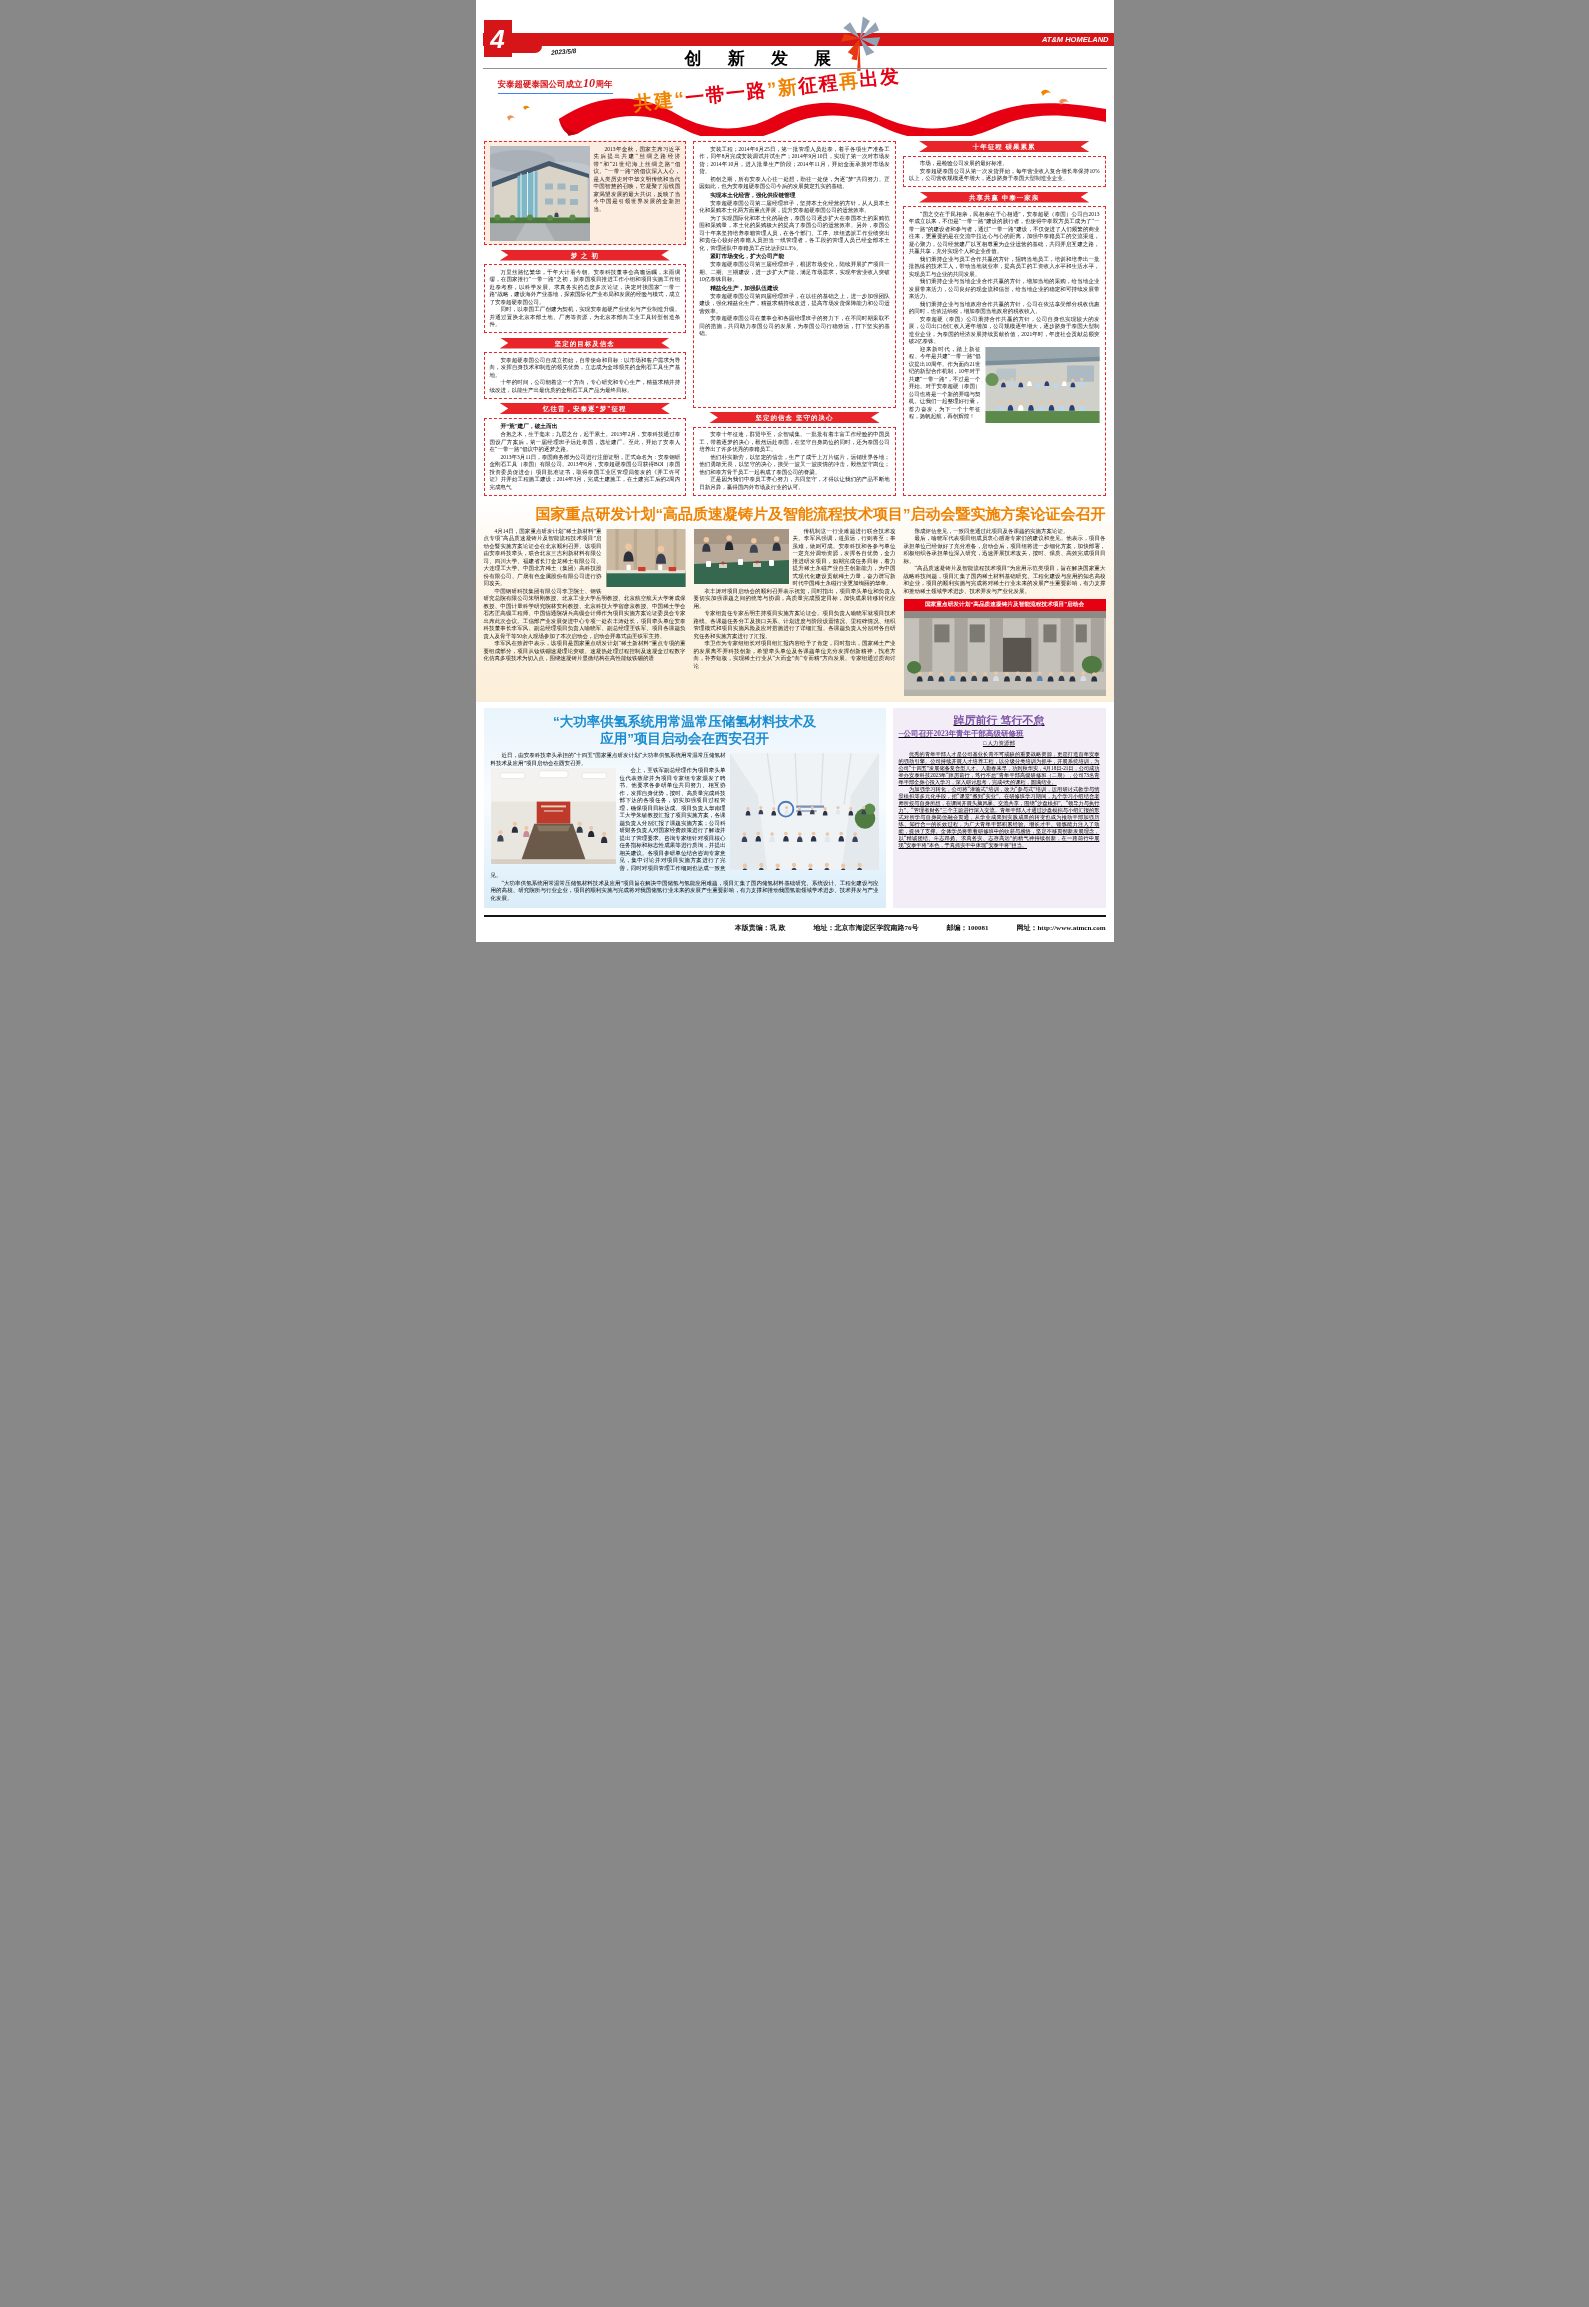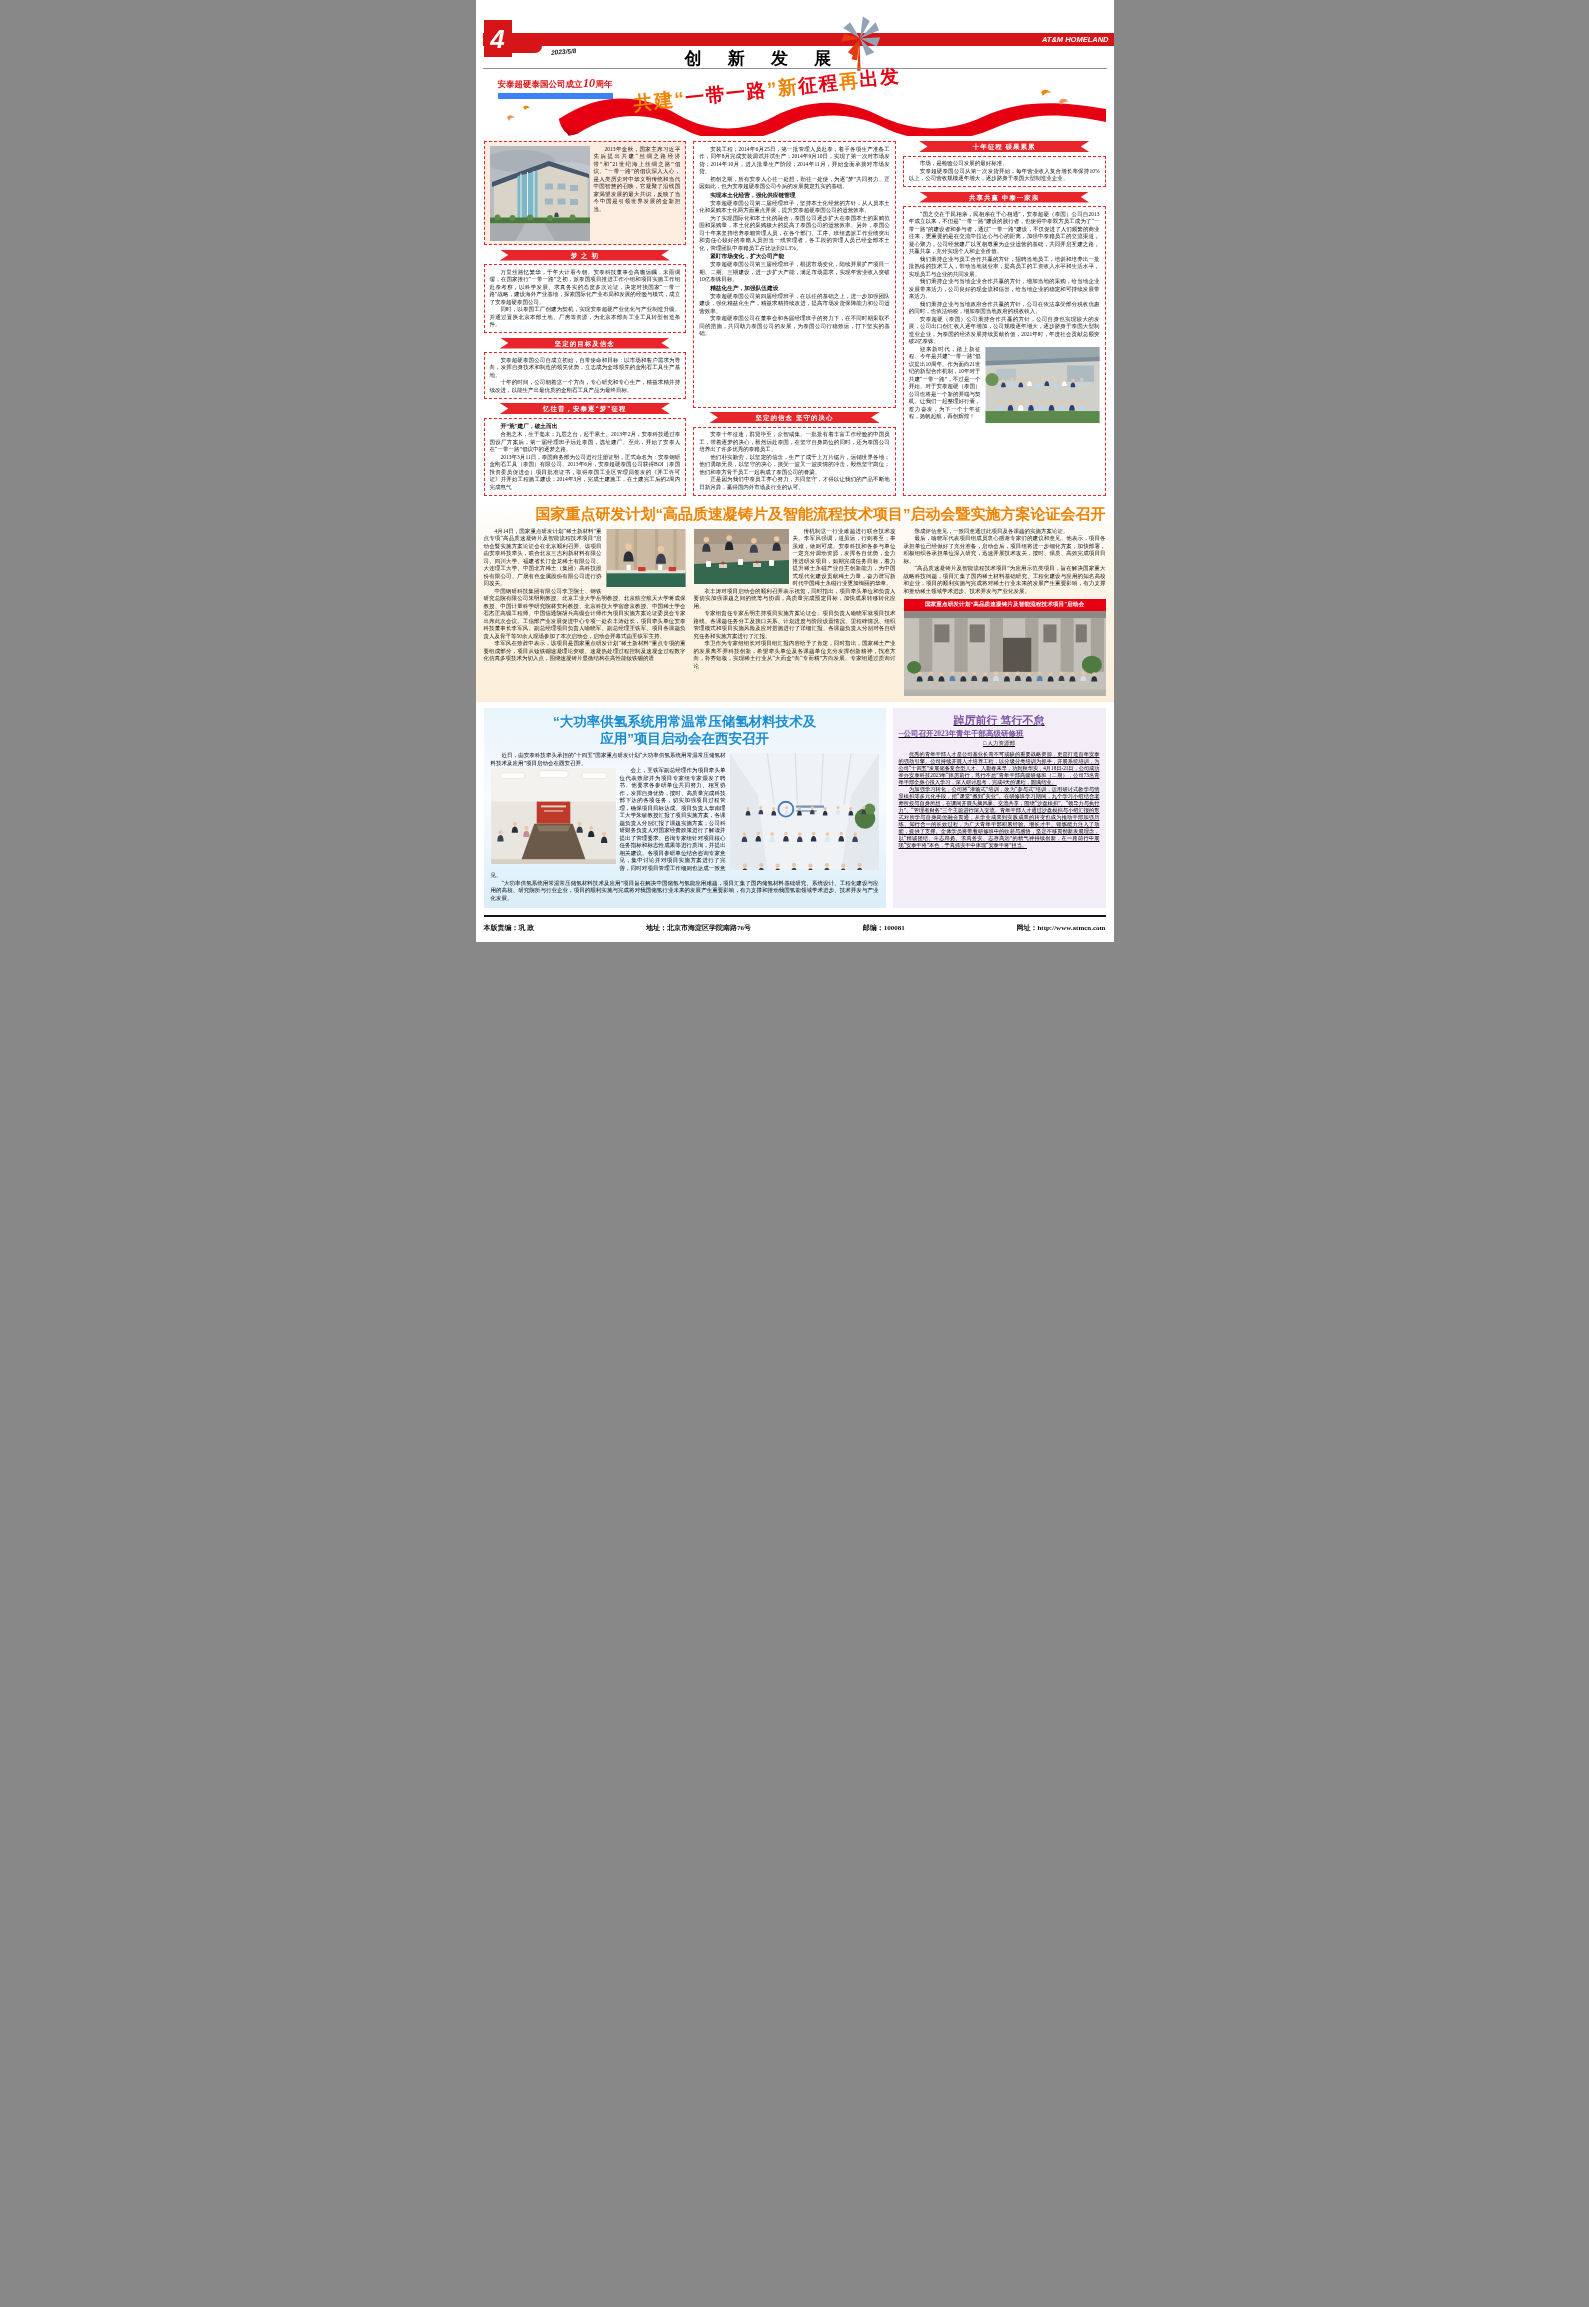--- a/index.html
+++ b/index.html
@@ -15,21 +15,21 @@
   .issue-date { position:absolute; left:75px; top:48px; font:italic bold 6.5px "Liberation Sans","DejaVu Sans",sans-serif; color:#222; transform:rotate(-4deg); }
   .masthead { position:absolute; left:209px; top:47px; font-size:17px; font-weight:bold; letter-spacing:11px; color:#000;
               font-family:"Liberation Serif","DejaVu Serif",serif; }
   .pinwheel { position:absolute; left:358px; top:14px; }
   .homeland { position:absolute; right:5px; top:35px; color:#fff; font:italic bold 7.5px "Liberation Sans","DejaVu Sans",sans-serif; }
   .grayrule { position:absolute; left:7px; right:7px; top:68px; border-top:1px solid #8d9399; }
 
   
   .banner { position:relative; height:60px; margin:1px 8px 3px; }
   .anniv { position:absolute; left:14px; top:0; color:#d61518; font-weight:bold; font-size:8.5px;
-           font-family:"Liberation Sans","DejaVu Sans",sans-serif; border-bottom:6px solid #3b82f6; padding-bottom:1.5px; }
+           font-family:"Liberation Sans","DejaVu Sans",sans-serif; border-bottom:1px solid #3b82f6; padding-bottom:1.5px; }
   .anniv .ten { font:italic bold 12px "Liberation Serif",serif; color:#d61518; padding:0 0.5px; }
   .wave { position:absolute; left:0; top:13px; width:622px; height:47px; }
   .slogan { position:absolute; left:149px; top:1px; transform:rotate(-6deg); font-weight:bold; font-size:19px;
             font-family:"Liberation Sans","DejaVu Sans",sans-serif; letter-spacing:1.5px; white-space:nowrap; }
   .slogan .o { color:#f08300; } .slogan .r { color:#e60012; }
   .birds { position:absolute; }
 
   
   .cols { display:flex; gap:7px; padding:2px 8px 0; align-items:stretch; }
   .col { flex:1; display:flex; flex-direction:column; }
@@ -63,21 +63,21 @@
         font-size:5.5px; line-height:7.5px; text-align:justify; }
   .bl h2 { color:#1b8dd0; text-align:center; font:bold 13.5px/1.25 "Liberation Sans","DejaVu Sans",sans-serif; margin:1px 0 5px; }
   .bl p { text-indent:11px; }
   .br { flex:1; background:#f3edf8; padding:5px 6px; font-size:5.2px; line-height:7px; text-align:justify;text-decoration:underline; }
   .br h2 { color:#7b52a3; text-align:center; font:bold 11px/1.2 "Liberation Sans","DejaVu Sans",sans-serif; margin-top:1px; }
   .br h3 { color:#7b52a3; text-align:left; font:bold 7.5px/1.4 "Liberation Serif",serif; margin:2px 0 1px; }
   .byline { text-align:center; font-size:5.5px; margin-bottom:4px; color:#111; }
   .br p { text-indent:10.5px; }
 
   
-  footer { margin:7px 8px 0; border-top:2px solid #151515; padding-top:6px; display:flex; justify-content:space-between;
+  footer { margin:7px 8px 0; border-top:2px solid #151515; padding-top:6px; display:flex; justify-content:flex-end;
            gap:28px; font-size:7px; font-weight:bold; color:#111; }
   .clearfix::after { content:""; display:block; clear:both; }
 </style>
 </head>
 <body>
 
 <svg width="0" height="0" style="position:absolute">
   <defs>
     <g id="pp">
         <circle cx="5" cy="3.4" r="2.9" fill="#eec6a2"></circle>

